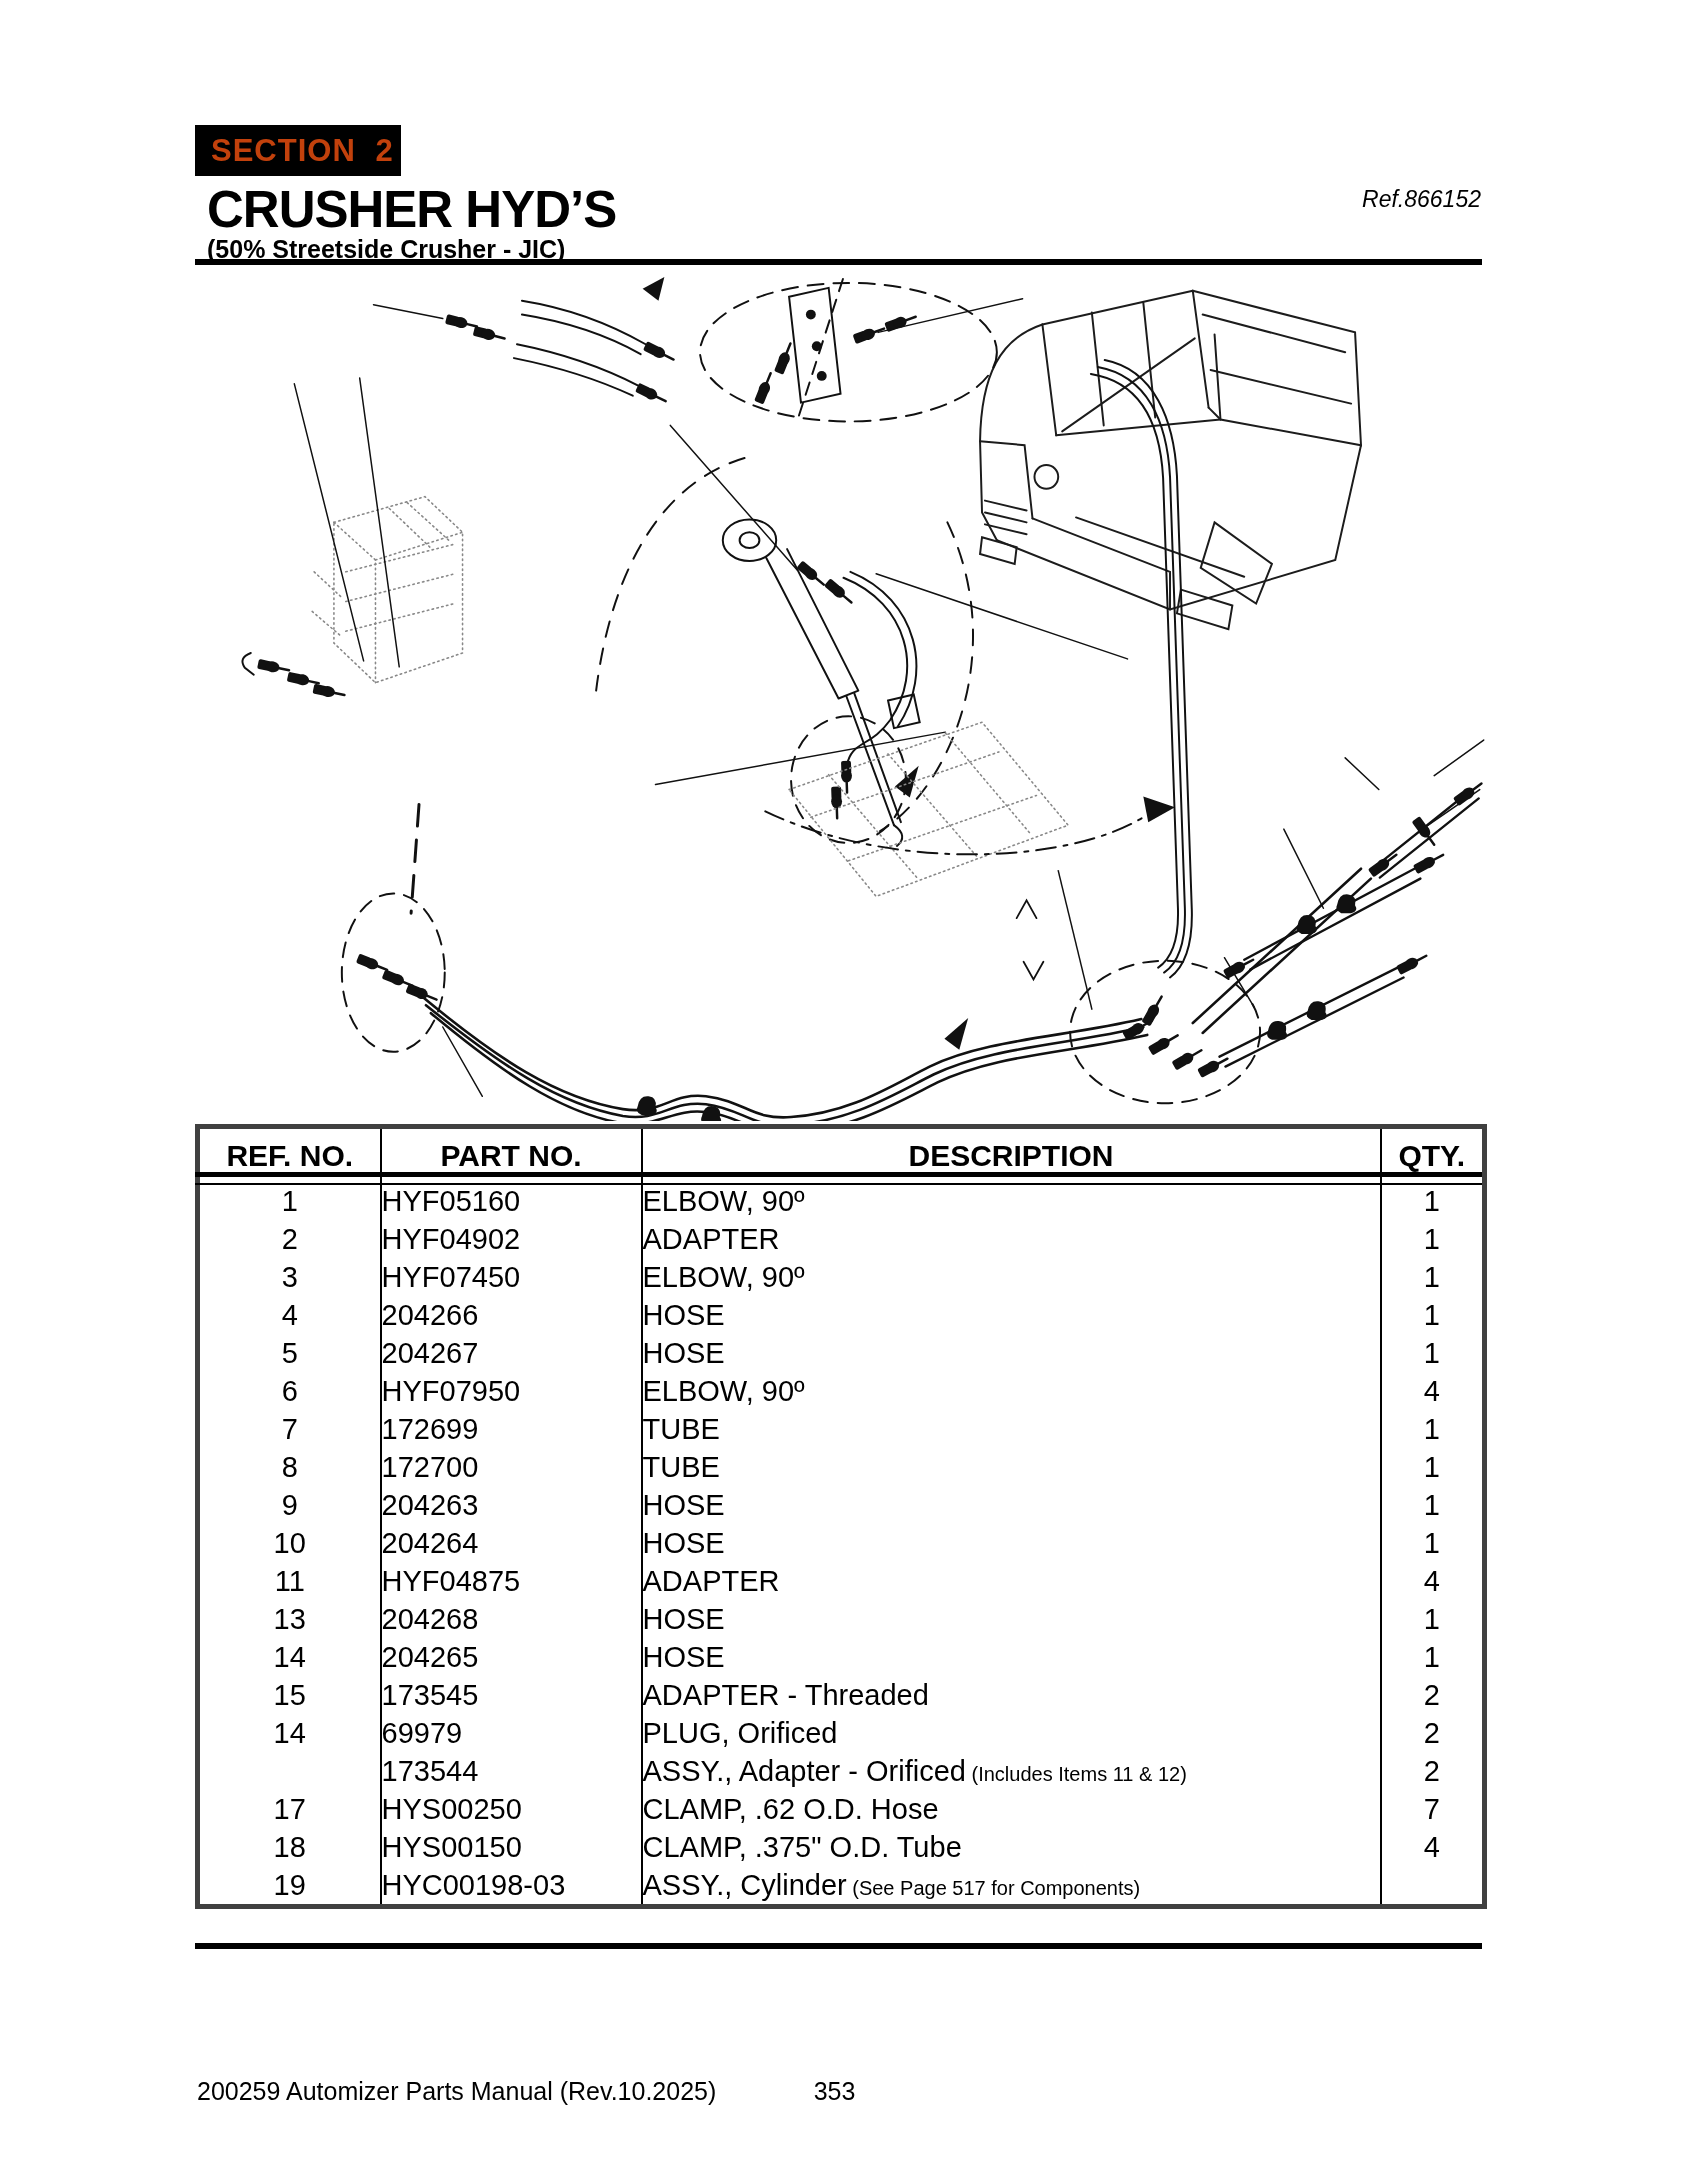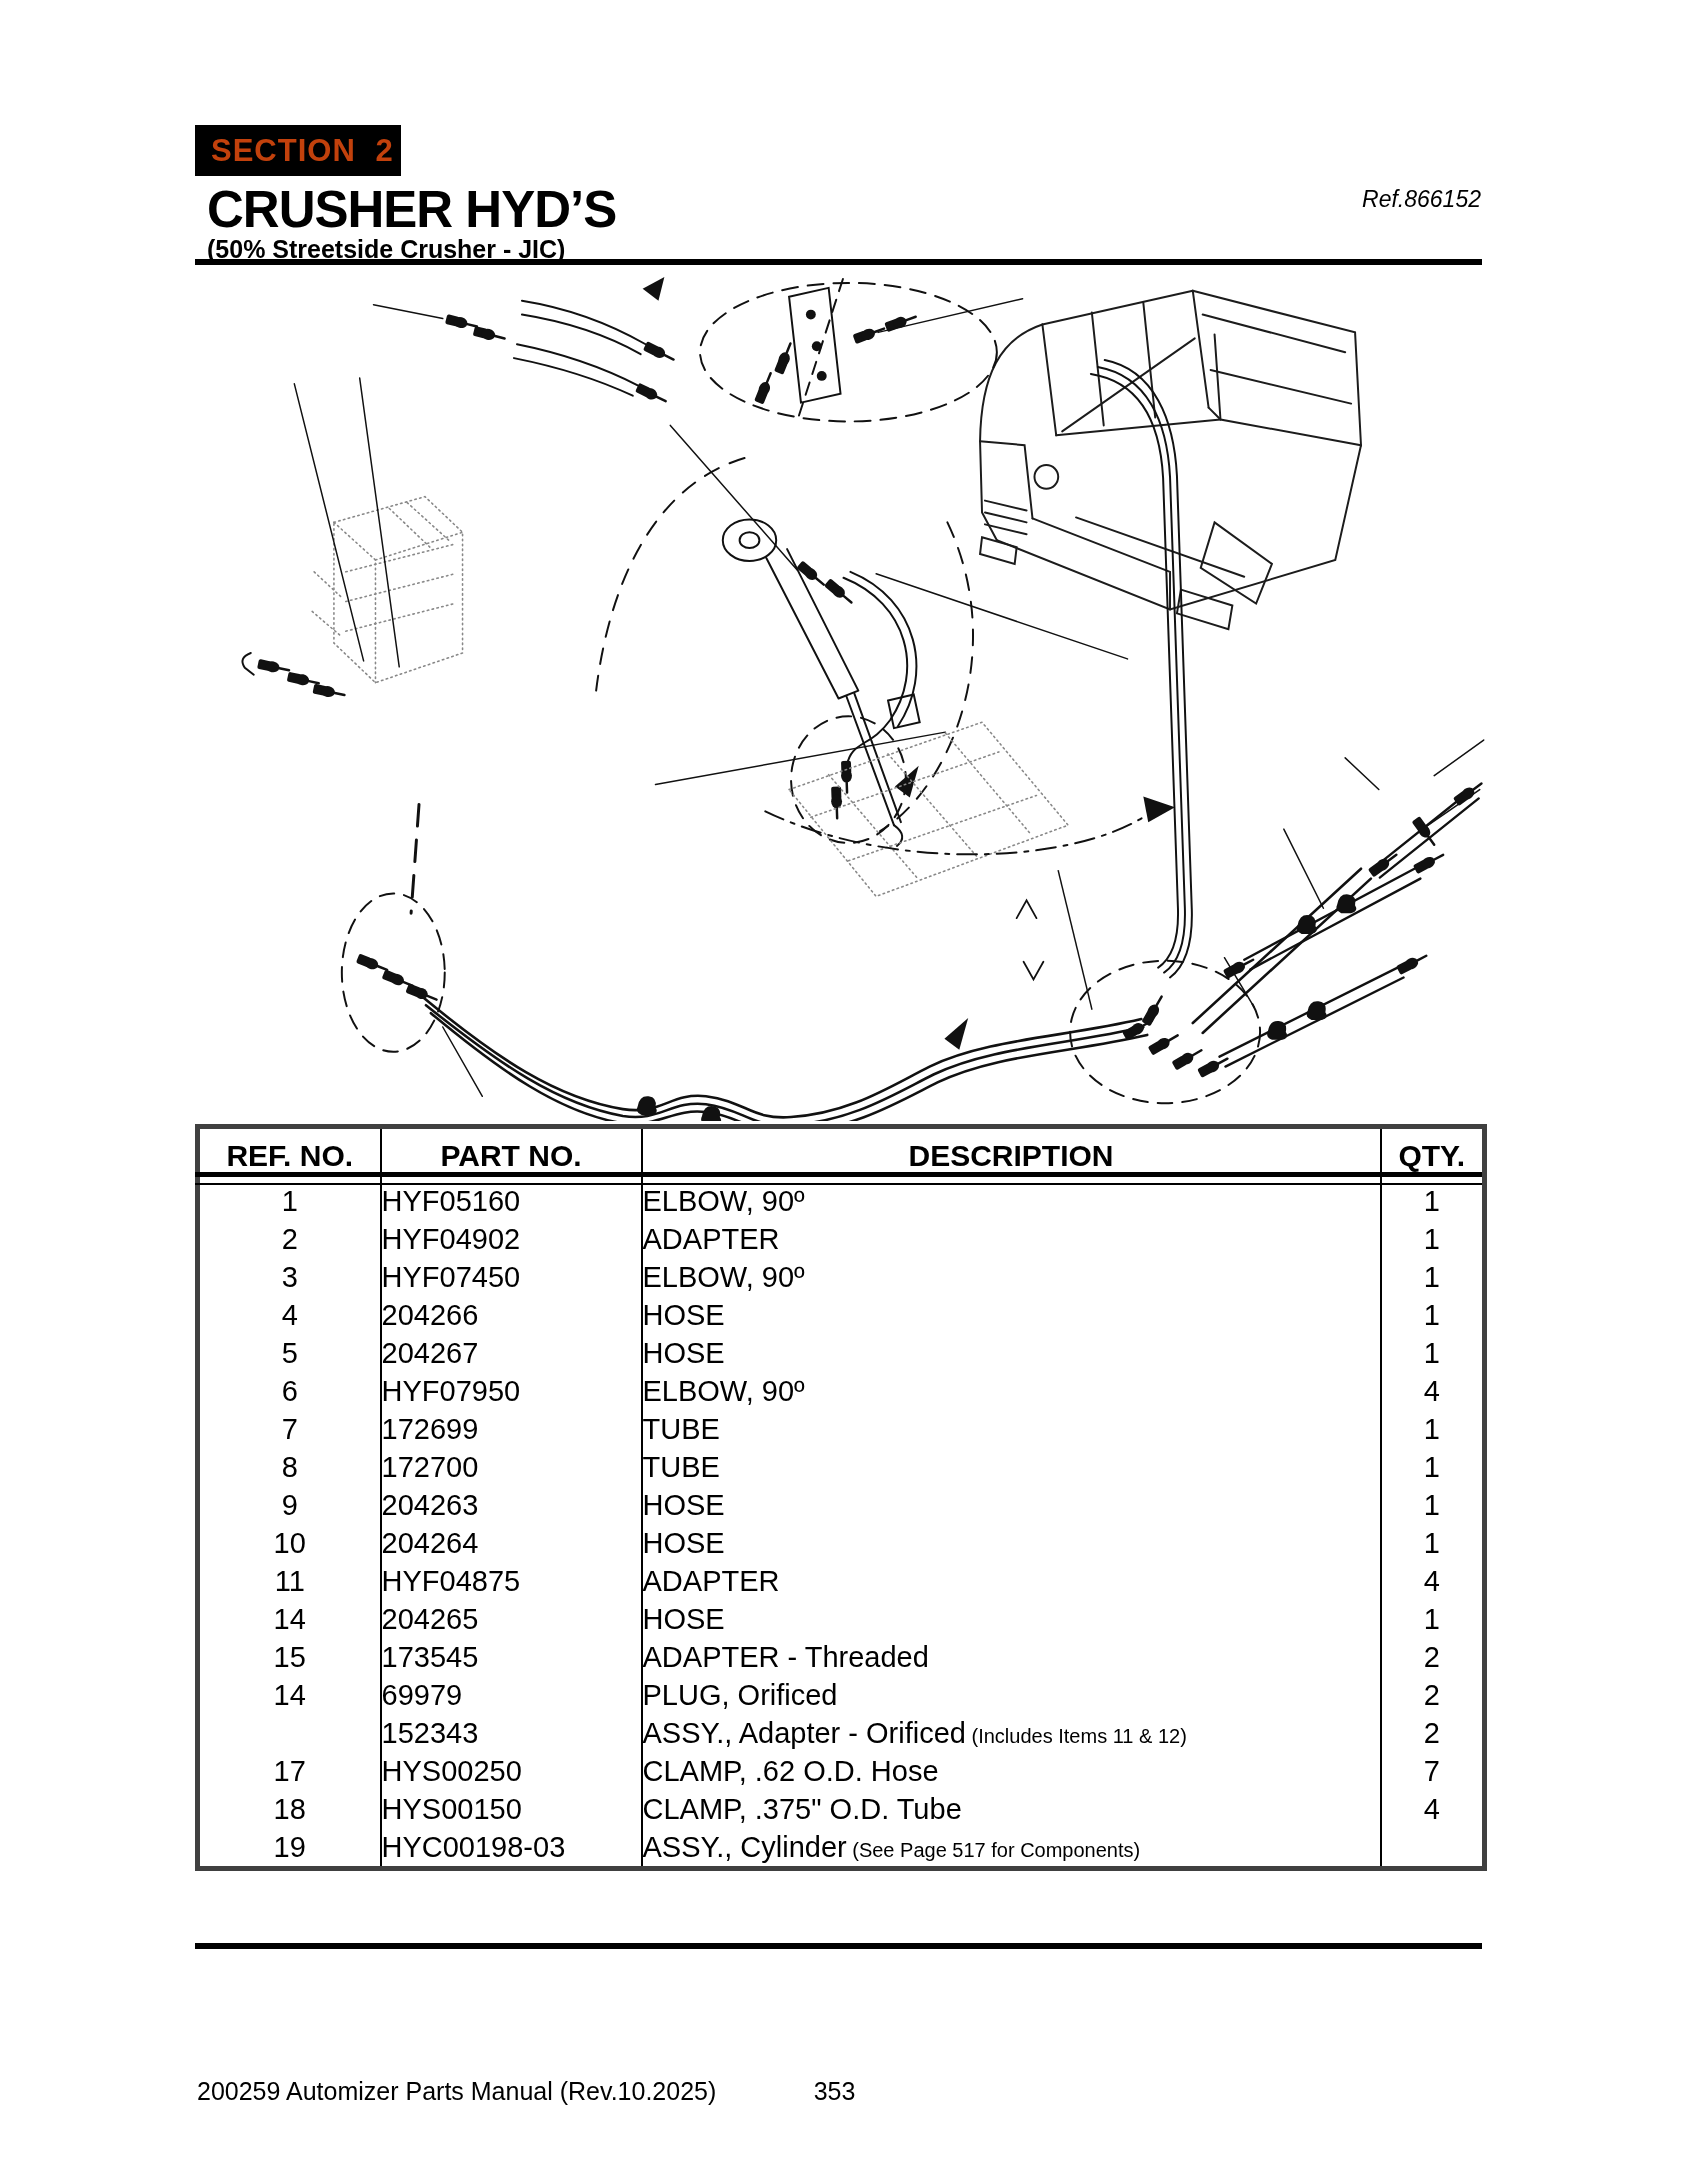--- a/index.html
+++ b/index.html
@@ -299,40 +299,46 @@
           <td class="c-desc"><span class="desc">HOSE</span></td>
           <td class="c-qty">1</td>
         </tr>
         <tr>
           <td class="c-ref">11</td>
           <td class="c-part">HYF04875</td>
           <td class="c-desc"><span class="desc">ADAPTER</span></td>
           <td class="c-qty">4</td>
         </tr>
         <tr>
+          <td class="c-ref">13</td>
+          <td class="c-part">204268</td>
+          <td class="c-desc"><span class="desc">HOSE</span></td>
+          <td class="c-qty">1</td>
+        </tr>
+        <tr>
           <td class="c-ref">14</td>
           <td class="c-part">204265</td>
           <td class="c-desc"><span class="desc">HOSE</span></td>
           <td class="c-qty">1</td>
         </tr>
         <tr>
           <td class="c-ref">15</td>
           <td class="c-part">173545</td>
           <td class="c-desc"><span class="desc">ADAPTER - Threaded</span></td>
           <td class="c-qty">2</td>
         </tr>
         <tr>
           <td class="c-ref">14</td>
           <td class="c-part">69979</td>
           <td class="c-desc"><span class="desc">PLUG, Orificed</span></td>
           <td class="c-qty">2</td>
         </tr>
         <tr>
           <td class="c-ref"></td>
-          <td class="c-part">152343</td>
+          <td class="c-part">173544</td>
           <td class="c-desc"><span class="desc">ASSY., Adapter - Orificed</span><span class="note"> (Includes Items 11 &amp; 12)</span></td>
           <td class="c-qty">2</td>
         </tr>
         <tr>
           <td class="c-ref">17</td>
           <td class="c-part">HYS00250</td>
           <td class="c-desc"><span class="desc">CLAMP, .62 O.D. Hose</span></td>
           <td class="c-qty">7</td>
         </tr>
         <tr>

